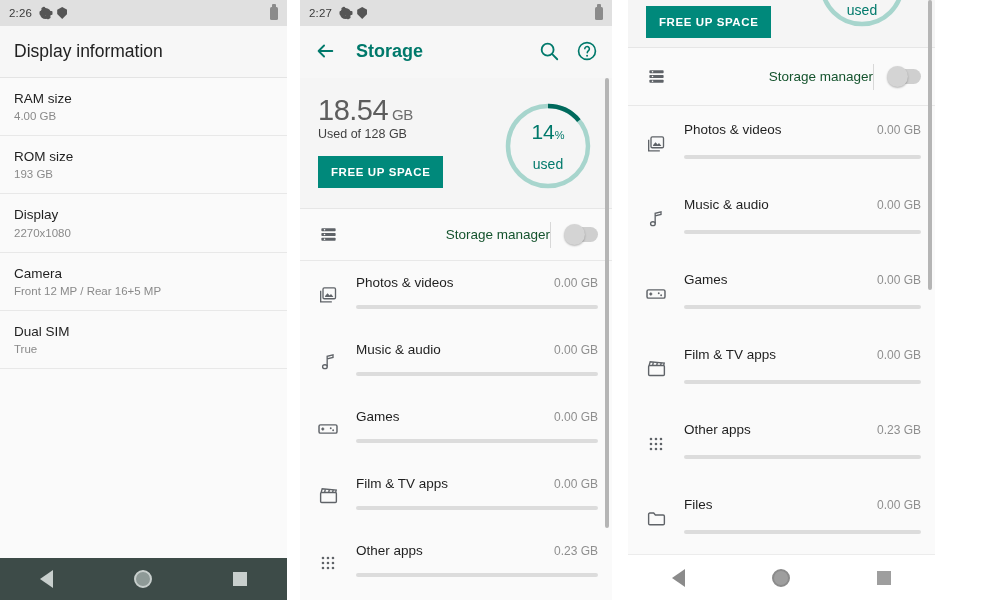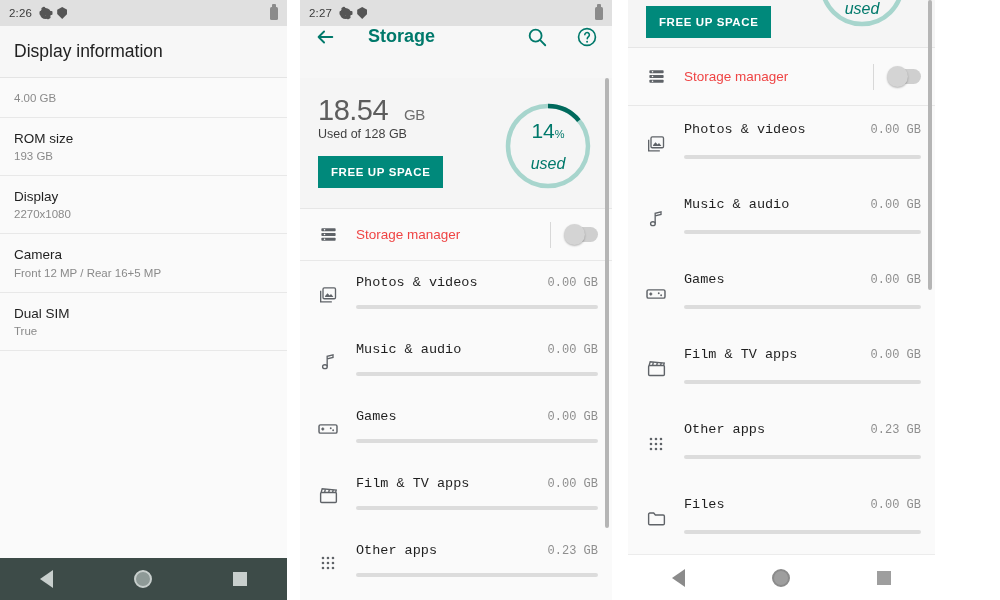--- a/index.html
+++ b/index.html
@@ -77,74 +77,73 @@
   .dark .nav-back { border-right: 13px solid #c8cfcd; }
   .dark .nav-home { border:2.5px solid #c8cfcd; background:#8e9a97; }
   .dark .nav-recent { background:#c8cfcd; }
   .light .nav-back { border-right: 13px solid #8b8b8b; }
   .light .nav-home { border:2.5px solid #8b8b8b; background:#9e9e9e; }
   .light .nav-recent { background:#9e9e9e; }
 
   
   #panel2 { left: 300px; width: 312px; height: 600px; background:#fafafa; }
   .appbar {
-    height: 52px; background:#f7f7f7; display:flex; align-items:flex-start;
-    padding: 0 14px; gap: 12px;
+    height: 52px; background:#f7f7f7; display:flex; align-items:flex-end;
+    padding: 16px 14px; gap: 0;
   }
   .appbar .arrow { width:22px;height:22px; flex:0 0 auto; }
   .appbar-title {
     font-size: 18px; color:#00796b; font-weight:600; margin-left: 20px; flex:1;
   }
   .appbar .act { width:22px;height:22px; margin-left: 16px; flex:0 0 auto; }
 
   .storage-hero {
     background:#f5f5f5; padding: 18px 18px 16px 18px;
     display:flex; align-items:flex-start; border-bottom:1px solid #e6e6e6;
     position:relative;
   }
   .hero-left { flex:1; }
   .big-num { font-size: 29px; color:#5d5d5d; letter-spacing:-.5px; line-height:1; }
-  .big-num .unit { font-size: 15px; color:#6d6d6d; margin-left:16px; }
+  .big-num .unit { font-size: 15px; color:#6d6d6d; margin-left:4px; }
   .sub-num { font-size: 12.5px; color:#3f3f3f; margin-top: 2px; }
   .free-btn {
     margin-top: 15px; display:inline-block;
     background:#00897b; color:#fff; font-size:11.5px; font-weight:700;
     letter-spacing:.6px; padding: 10px 13px; border:none; cursor:pointer;
   }
   .donut { width: 92px; height: 92px; position:relative; flex:0 0 auto; margin-top: 4px; }
   .donut svg { display:block; }
   .donut-label {
     position:absolute; inset:0; display:flex; flex-direction:column;
     align-items:center; justify-content:center; color:#00796b;
   }
   .donut-pct { font-size: 21px; line-height:1; }
   .donut-pct span { font-size: 11px; }
-  .donut-used { font-size: 16px; margin-top: 14px; font-style: italic; }
+  .donut-used { font-size: 14px; margin-top: 14px; }
 
   .sm-row {
     display:flex; align-items:center; height: 52px;
     padding: 0 14px 0 0; border-bottom:1px solid #e8e8e8; background:#fafafa;
   }
   .ico-cell { width: 56px; display:flex; align-items:center; justify-content:center; flex:0 0 auto; }
-  .sm-label { flex:1; font-size: 13.5px; color:#ef4444; }
+  .sm-label { flex:1; font-size: 13.5px; color:#14532d;text-align:right; }
   .divider-v { width:1px; height: 26px; background:#d8d8d8; margin-right: 14px; }
   .toggle {
     width: 33px; height: 15px; border-radius: 8px; background:#cfcfcf; position:relative;
     cursor:pointer;
   }
   .toggle::after {
     content:""; position:absolute; left:-1px; top:-3px;
     width:21px;height:21px;border-radius:50%;background:#d4d4d4;
     box-shadow:0 1px 2px rgba(0,0,0,.28);
   }
 
   .cat-row {
     display:flex; align-items:flex-start; padding: 0; background:#fafafa;
     height: 67px;
-    font-family: Liberation Mono, monospace;
   }
   .cat-icon { width:56px; flex:0 0 auto; display:flex; align-items:center; justify-content:center; height:67px; }
   .cat-body { flex:1; padding-right: 14px; padding-top: 14px; }
   .cat-top { display:flex; align-items:baseline; }
   .cat-name { flex:1; font-size: 13.5px; color:#1f1f1f; }
   .cat-size { font-size: 12px; color:#8e8e8e; }
   .cat-bar { height: 3.5px; background:#dcdcdc; margin-top: 15px; border-radius:2px; position:relative; }
   .cat-bar i { display:block; height:100%; background:#00897b; border-radius:2px; }
 
   .scrollbar {
@@ -185,20 +184,21 @@
         <span class="gear"></span>
         <span class="shield"></span>
       </span>
       <span class="sb-spacer"></span>
       <span class="battery"></span>
     </div>
 
     <div class="hw-title">Display information</div>
 
     <div class="hw-row">
+      <div class="hw-label">RAM size</div>
       <div class="hw-value">4.00 GB</div>
     </div>
     <div class="hw-row">
       <div class="hw-label">ROM size</div>
       <div class="hw-value">193 GB</div>
     </div>
     <div class="hw-row">
       <div class="hw-label">Display</div>
       <div class="hw-value">2270x1080</div>
     </div>

